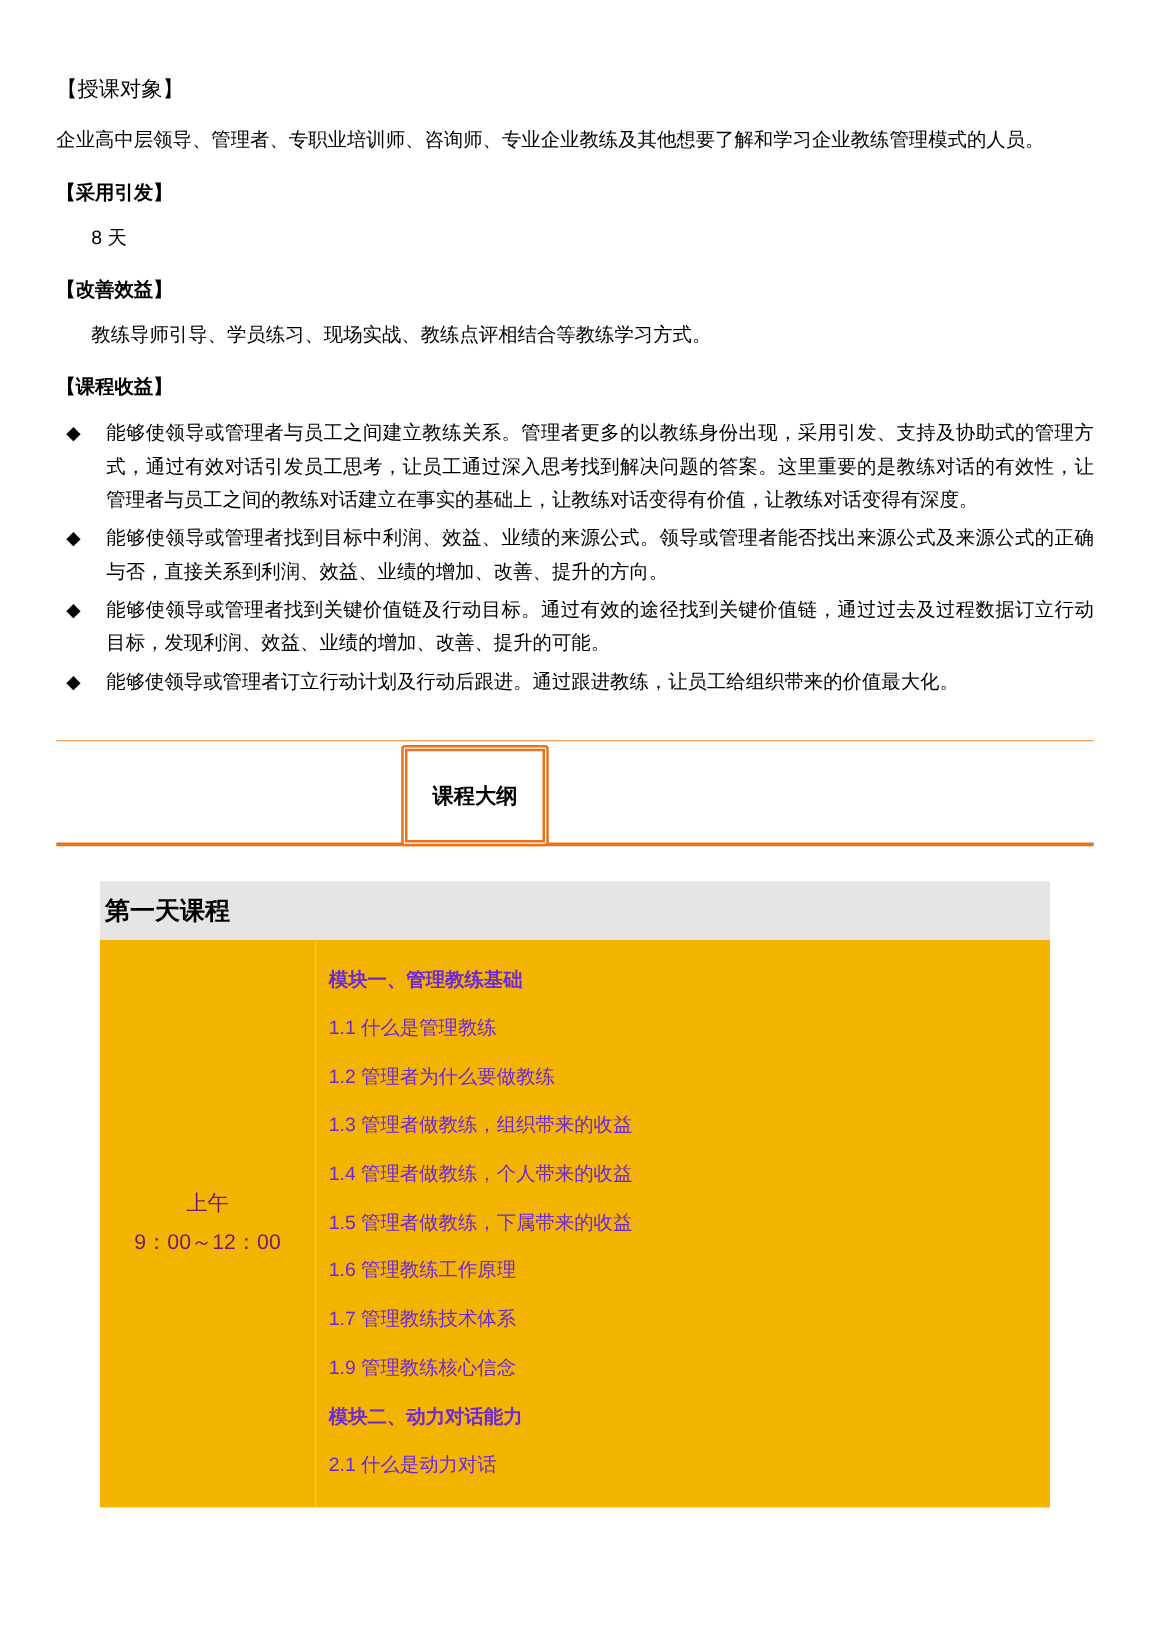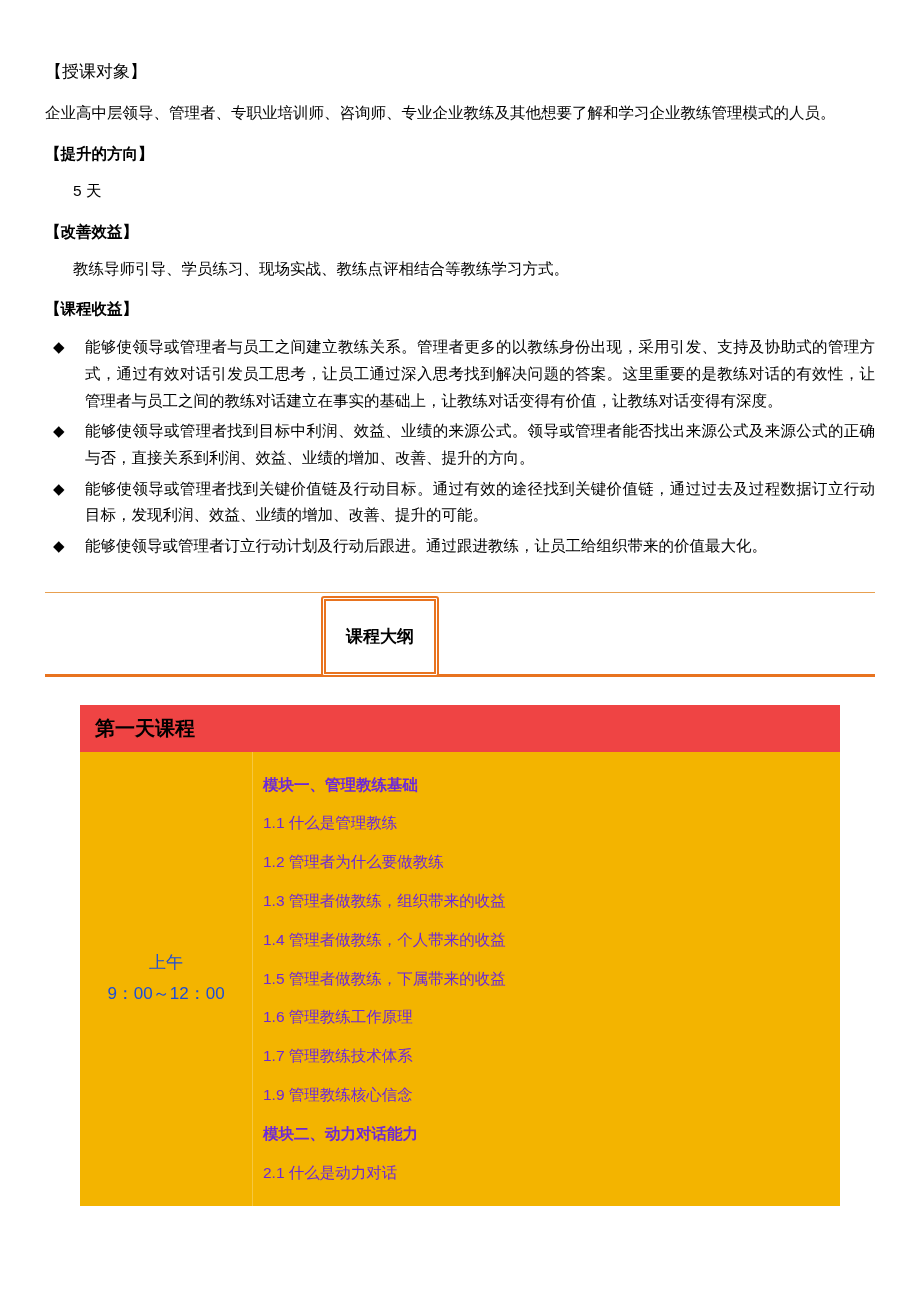--- a/index.html
+++ b/index.html
@@ -84,37 +84,37 @@
       font-size: 17px;
       position: relative;
       z-index: 1;
       margin-left: -160px;
       border-radius: 3px;
     }
     .day-block {
       margin: 28px 35px 0 35px;
     }
     .day-header {
-      background: #ef4444;
+      background: #e5e5e5;
       font-size: 20px;
       font-weight: bold;
-      padding: 10px 15px;
+      padding: 10px 4px;
     }
     .schedule-row {
       display: flex;
       background: #f3b400;
     }
     .time-cell {
       flex: 0 0 172px;
       display: flex;
       flex-direction: column;
       align-items: center;
       justify-content: center;
       font-size: 17px;
-      color: #1d4ed8;
+      color: #701a75;
       padding: 8px;
       line-height: 1.8;
     }
     .content-cell {
       flex: 1;
       padding: 14px 10px 14px 10px;
       border-left: 1px solid rgba(255,255,255,0.25);
     }
     .content-line {
       font-size: 15.5px;
@@ -125,22 +125,22 @@
     .module-title {
       font-weight: bold;
     }
   </style>
 </head>
 <body>
 
 <div class="section-heading">【授课对象】</div>
 <div class="audience-text">企业高中层领导、管理者、专职业培训师、咨询师、专业企业教练及其他想要了解和学习企业教练管理模式的人员。</div>
 
-<div class="sub-heading">【提升的方向】</div>
-<div class="indent-text">5 天</div>
+<div class="sub-heading">【采用引发】</div>
+<div class="indent-text">8 天</div>
 
 <div class="sub-heading">【改善效益】</div>
 <div class="indent-text">教练导师引导、学员练习、现场实战、教练点评相结合等教练学习方式。</div>
 
 <div class="sub-heading">【课程收益】</div>
 <ul class="benefits-list">
   <li>能够使领导或管理者与员工之间建立教练关系。管理者更多的以教练身份出现，采用引发、支持及协助式的管理方式，通过有效对话引发员工思考，让员工通过深入思考找到解决问题的答案。这里重要的是教练对话的有效性，让管理者与员工之间的教练对话建立在事实的基础上，让教练对话变得有价值，让教练对话变得有深度。</li>
   <li>能够使领导或管理者找到目标中利润、效益、业绩的来源公式。领导或管理者能否找出来源公式及来源公式的正确与否，直接关系到利润、效益、业绩的增加、改善、提升的方向。</li>
   <li>能够使领导或管理者找到关键价值链及行动目标。通过有效的途径找到关键价值链，通过过去及过程数据订立行动目标，发现利润、效益、业绩的增加、改善、提升的可能。</li>
   <li>能够使领导或管理者订立行动计划及行动后跟进。通过跟进教练，让员工给组织带来的价值最大化。</li>

